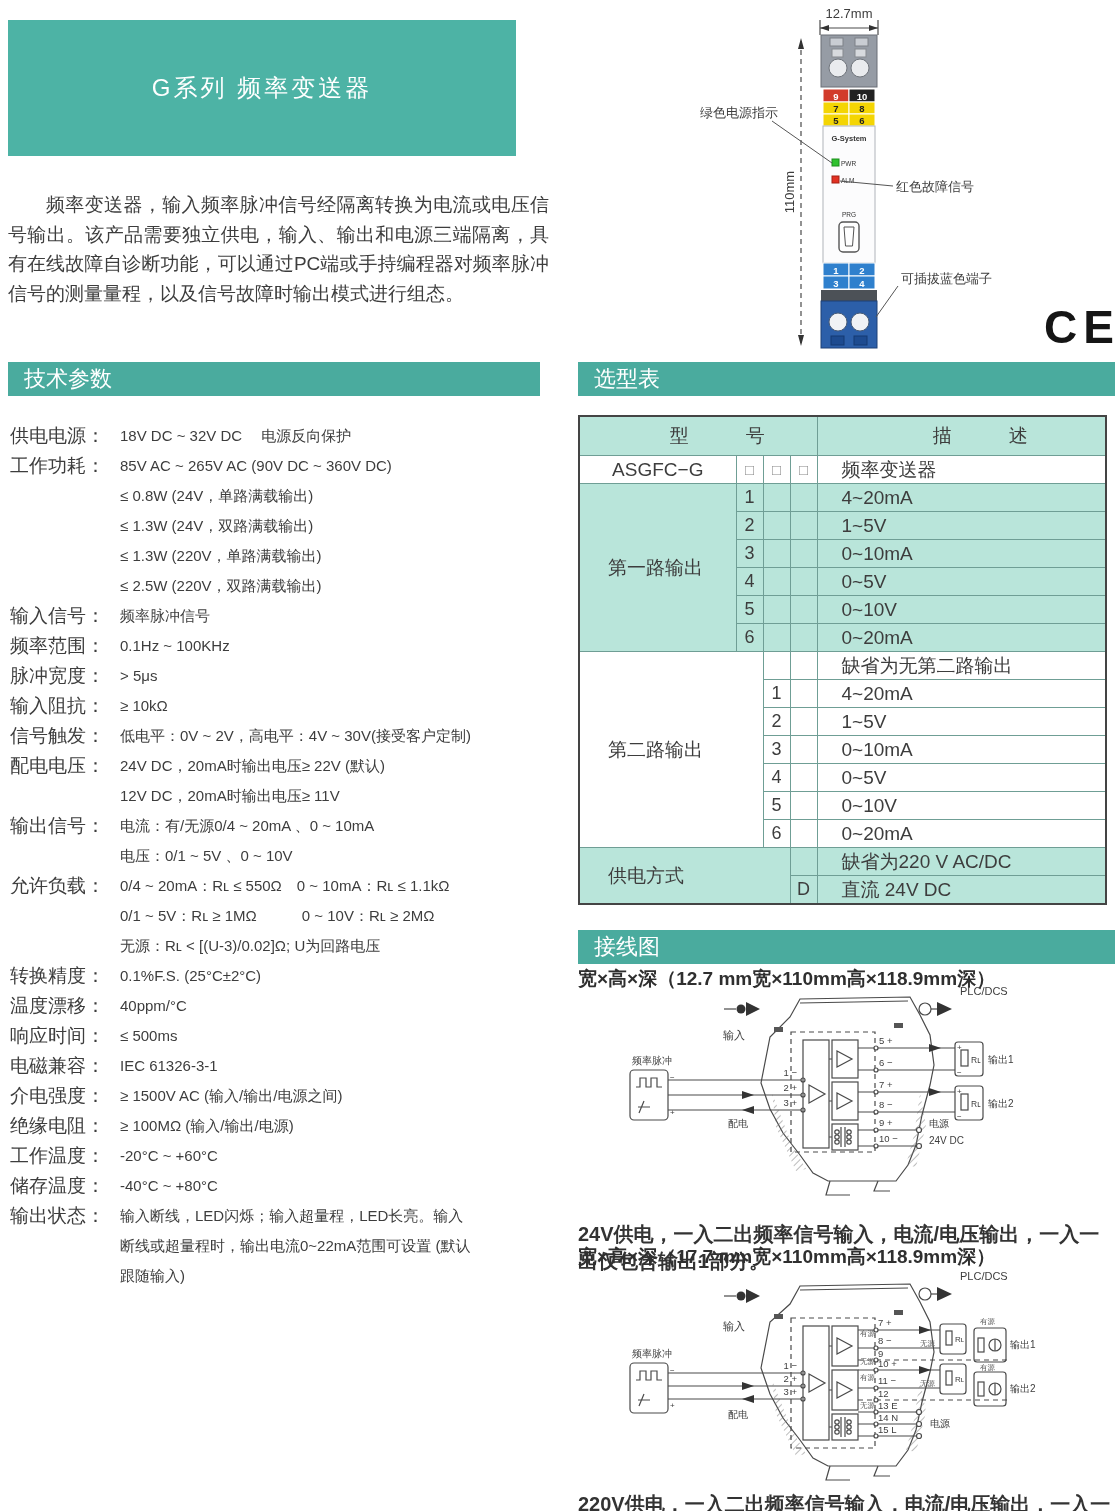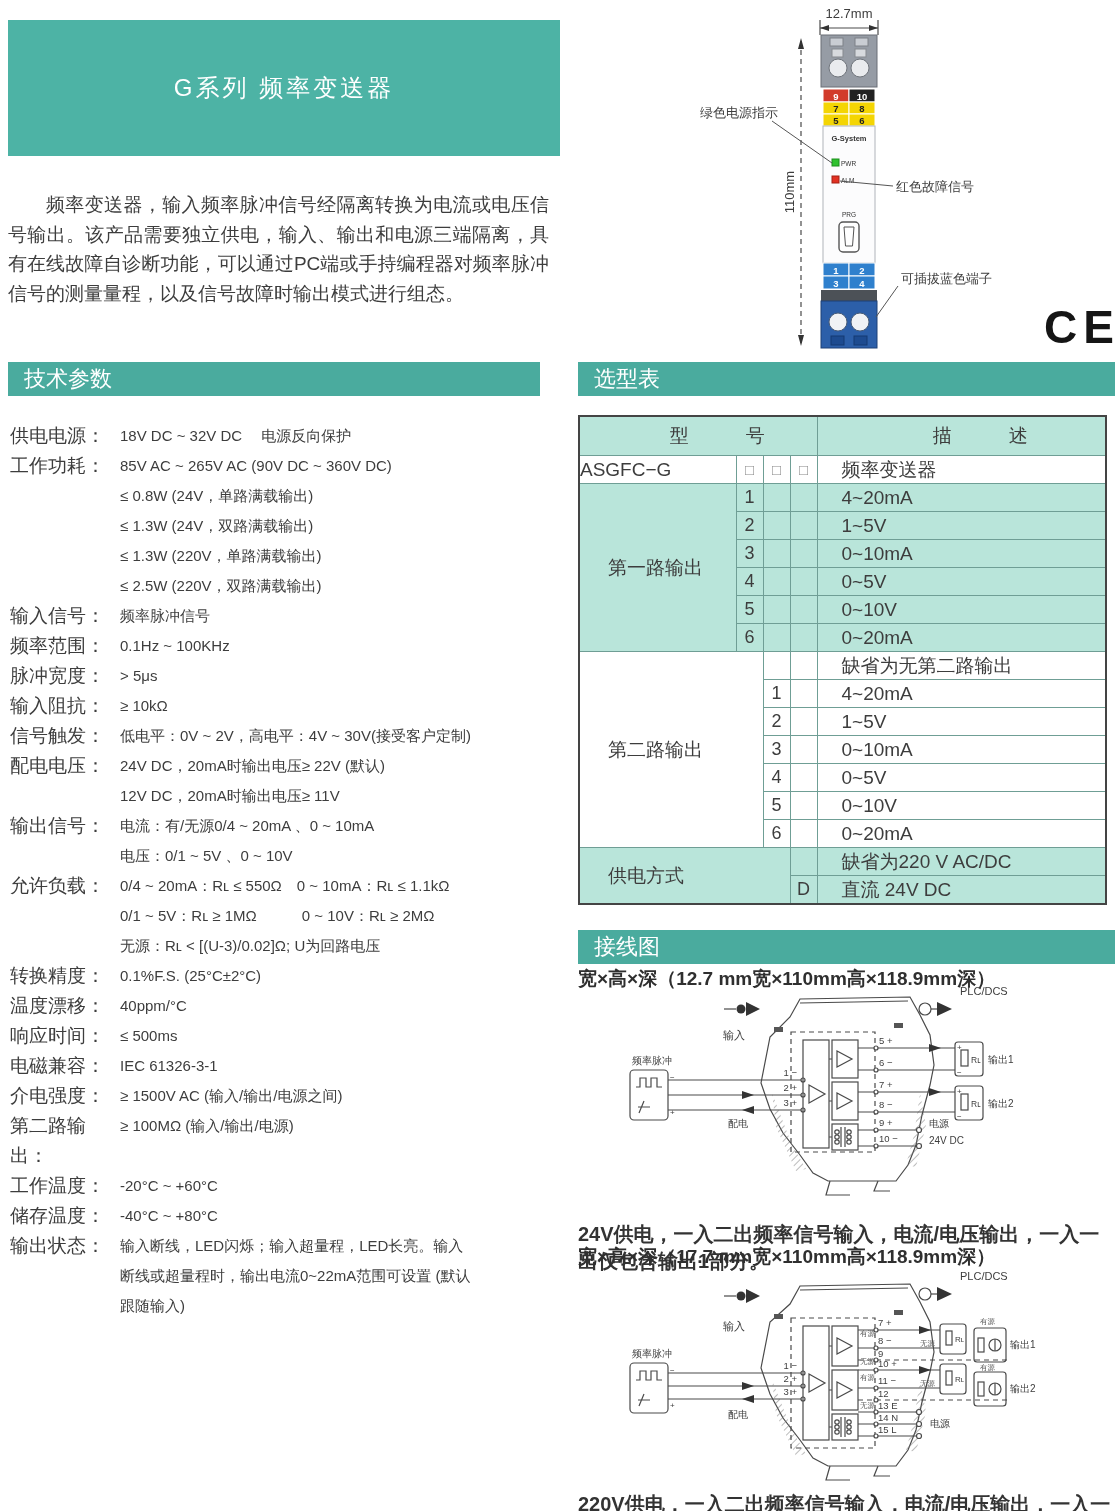--- a/index.html
+++ b/index.html
@@ -1,18 +1,18 @@
 <!DOCTYPE html>
 <html><head>
 <meta charset="utf-8">
 <style>
   html,body{margin:0;padding:0;background:#fff;}
   .canvas{position:relative;width:1115px;height:1511px;background:#fff;overflow:hidden;
           font-family:"Liberation Sans",sans-serif;color:#3d3d3d;}
-  .title-block{position:absolute;left:8px;top:20px;width:552px;height:136px;background:#4db3a5;
+  .title-block{position:absolute;left:8px;top:20px;width:508px;height:136px;background:#4db3a5;
                display:flex;align-items:center;justify-content:center;}
   .title-block span{color:#fff;font-size:24px;letter-spacing:3px;}
   .intro{position:absolute;left:8px;top:190px;width:541px;font-size:19px;line-height:29.5px;
          text-indent:2em;text-align:justify;margin:0;}
   .bar{position:absolute;height:34px;background:#4aab9e;color:#fff;font-size:22px;line-height:34px;
        padding-left:16px;box-sizing:border-box;}
   .bar-tech{left:8px;top:362px;width:532px;}
   .bar-sel{left:578px;top:362px;width:537px;}
   .bar-wire{left:578px;top:930px;width:643px;}
   .params{position:absolute;left:10px;top:421px;width:548px;}
@@ -23,21 +23,21 @@
   
   .sel-table{position:absolute;left:578px;top:415px;width:527px;border-collapse:collapse;
              table-layout:fixed;border:2px solid #444;}
   .sel-table td{border:1px solid #6f9e95;font-size:19px;padding:0;height:27px;overflow:hidden;}
   .sel-table tr.th td{height:38px;text-align:center;padding-left:38px;}
   .sel-table tr.green td{background:#b9e5da;}
   .sel-table tr.white td{background:#ffffff;}
   .sel-table td.c{text-align:center;font-size:18px;}
   .sel-table td.sq{color:#8a8a8a;font-size:15px;text-align:center;}
   .sel-table td.d{text-align:left;padding-left:24px;}
-  .sel-table td.model{text-align:left;}
+  .sel-table td.model{text-align:center;}
   .sel-table td.glabel{text-align:left;padding-left:28px;}
   
   .dims{position:absolute;left:578px;font-size:19px;font-weight:600;color:#2f2f2f;}
   .dims1{top:966px;}
   .dims2{top:1244px;}
   .cap{position:absolute;left:578px;font-size:20px;font-weight:600;color:#333;}
   .cap1{top:1221px;}
   .cap2{top:1491px;}
   
   svg{position:absolute;}
@@ -169,21 +169,21 @@
           <div>IEC 61326-3-1</div>
         </div>
       </div>
     <div class="param">
         <div class="plabel">介电强度：</div>
         <div class="pvals">
           <div>≥ 1500V AC (输入/输出/电源之间)</div>
         </div>
       </div>
     <div class="param">
-        <div class="plabel">第二路输出：</div>
+        <div class="plabel">绝缘电阻：</div>
         <div class="pvals">
           <div>≥ 100MΩ (输入/输出/电源)</div>
         </div>
       </div>
     <div class="param">
         <div class="plabel">工作温度：</div>
         <div class="pvals">
           <div>-20°C ~ +60°C</div>
         </div>
       </div>

